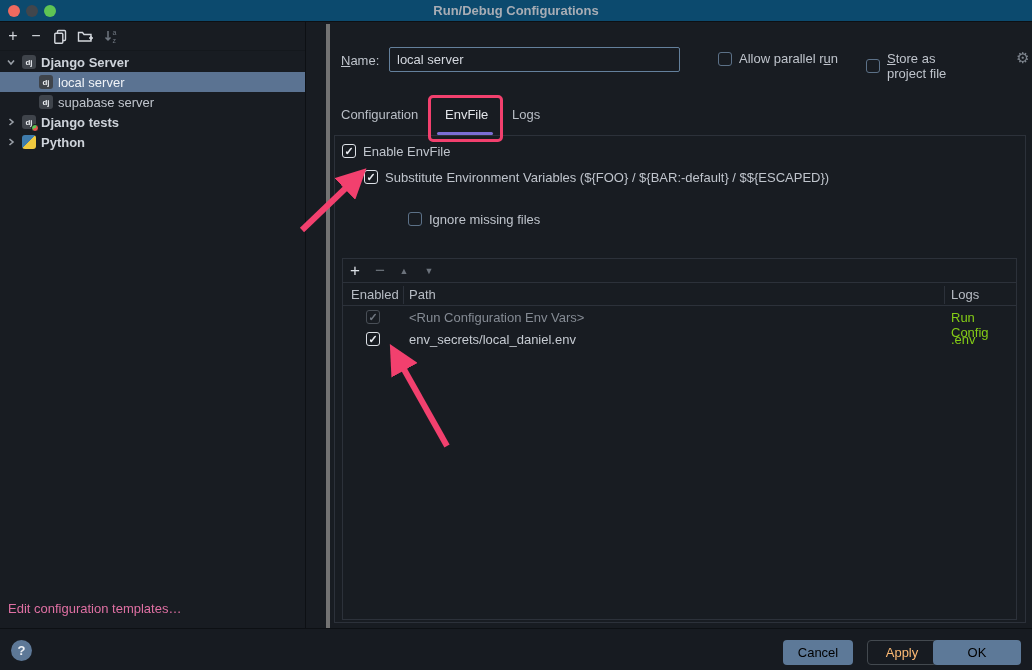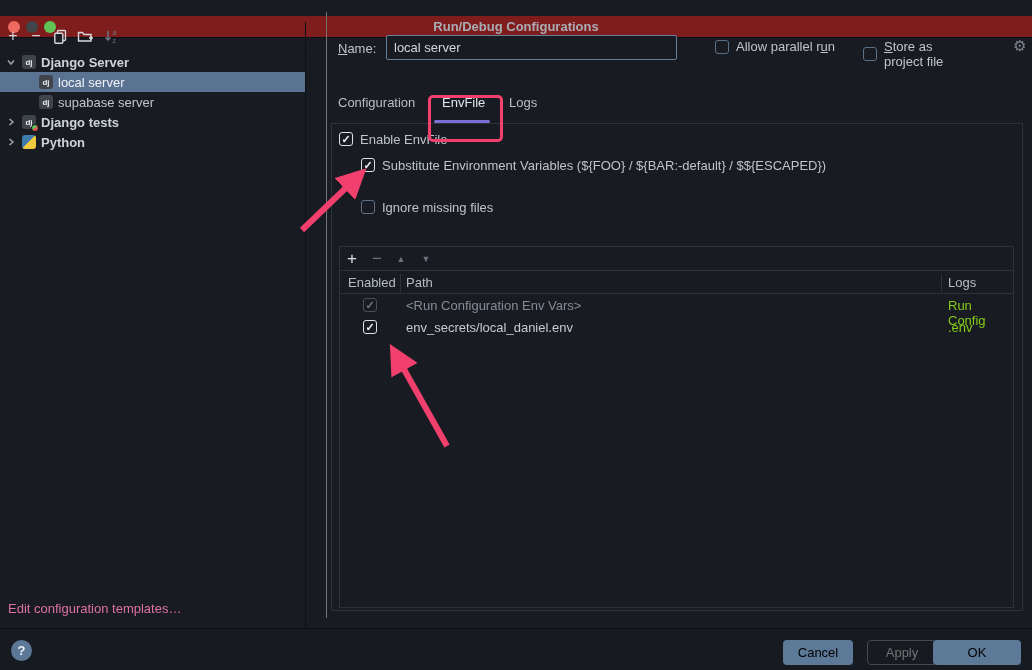--- a/index.html
+++ b/index.html
@@ -1,19 +1,19 @@
 <!DOCTYPE html>
 <html><head>
 <meta charset="utf-8">
 <style>
   * { margin:0; padding:0; box-sizing:border-box; }
   html,body { width:1032px; height:670px; background:#181c22; font-family:"Liberation Sans",sans-serif; overflow:hidden; position:relative; color:#bfc4cc; }
 
   
-  .titlebar { position:absolute; left:0; top:16px; width:1032px; height:22px; background:#7f1d1d; border-bottom:1px solid #0d1014; }
+  .titlebar { position:absolute; left:0; top:0; width:1032px; height:22px; background:#0c4a6e; border-bottom:1px solid #0d1014; }
   .tl { position:absolute; top:5px; width:12px; height:12px; border-radius:50%; }
   .tl.red { left:8px; background:#ee6a5f; }
   .tl.gray { left:26px; background:#41464c; }
   .tl.green { left:44px; background:#5fc454; }
   .win-title { position:absolute; left:0; right:0; top:3px; text-align:center; font-size:13px; font-weight:700; color:#a8adb5; }
 
   
   .sidebar { position:absolute; left:0; top:22px; width:306px; height:606px; border-right:1px solid #0d1014; }
   .side-toolbar { position:absolute; left:0; top:0; width:100%; height:29px; border-bottom:1px solid #14181d; }
   .stb-icon { position:absolute; top:5px; width:18px; height:18px; display:flex; align-items:center; justify-content:center; font-size:16px; color:#d3d7dd; }
@@ -27,21 +27,21 @@
   .trow.cat .lbl { font-weight:700; color:#ced3da; }
   .trow.selected .lbl { color:#f0f3f7; }
   .badge { width:14px; height:14px; border-radius:3px; background:#3f444b; color:#e8ebef; font-size:8px; font-weight:700; display:flex; align-items:center; justify-content:center; margin-right:5px; position:relative; flex:none; }
   .badge.py { background:linear-gradient(135deg,#3f7cac 0 50%,#f0c93f 50% 100%); color:transparent; }
   .badge .tst { position:absolute; right:-3px; bottom:-3px; width:8px; height:8px; border-radius:50%; background:linear-gradient(135deg,#5fc454 0 50%,#e2574c 50% 100%); border:1px solid #181c22; }
   .ind0 { padding-left:22px; } .ind1 { padding-left:39px; }
 
   .edit-templates { position:absolute; left:8px; top:579px; font-size:13px; color:#df70a3; cursor:pointer; }
 
   
-  .main { position:absolute; left:326px; top:12px; width:634px; height:606px; border-left:1px solid #737373; }
+  .main { position:absolute; left:326px; top:24px; width:634px; height:606px; border-left:4px solid #737373; }
   .name-label { position:absolute; left:11px; top:29px; font-size:13px; color:#bfc4cc; }
   .mn { text-decoration:underline; }
   .name-input { position:absolute; left:59px; top:23px; width:291px; height:25px; background:#181c22; border:1px solid #64809c; border-radius:2px; color:#d3d7de; font-size:13px; padding:0 7px; font-family:"Liberation Sans",sans-serif; outline:none; }
 
   .cb { width:14px; height:14px; border:1.5px solid #5c7188; border-radius:3px; display:inline-flex; align-items:center; justify-content:center; flex:none; background:transparent; }
   .cb .ck { visibility:hidden; font-size:11px; line-height:1; color:#e8ebf0; font-weight:700; transform:translateY(-0.5px); }
   .cb.checked { border-color:#dde1e7; }
   .cb.checked .ck { visibility:visible; }
   .cb.disabled { border-color:#494f57; }
   .cb.disabled .ck { color:#707781; visibility:visible; }
@@ -77,21 +77,21 @@
   .td-path { position:absolute; left:66px; top:3px; color:#c6cbd2; }
   .tbl-row.dim .td-path { color:#858b94; }
   .td-type { position:absolute; left:608px; top:3px; color:#84cc16; }
 
   
   .footer { position:absolute; left:0; top:628px; width:1032px; height:42px; background:#171b21; border-top:1px solid #0d1014; }
   .help { position:absolute; left:11px; top:11px; width:21px; height:21px; border-radius:50%; background:#5d7897; color:#eef1f5; font-size:13px; font-weight:700; display:flex; align-items:center; justify-content:center; }
   .btn { position:absolute; top:11px; height:25px; border-radius:4px; font-size:13px; display:flex; align-items:center; justify-content:center; cursor:pointer; font-family:"Liberation Sans",sans-serif; }
   .btn.filled { background:#5d7998; color:#000000; border:none; }
   .btn-cancel { right:179px; width:70px; }
-  .btn-apply { right:95px; width:70px; background:transparent; border:1px solid #43494f; color:#737373; }
+  .btn-apply { right:95px; width:70px; background:transparent; border:1px solid #43494f; color:#fdba74; }
   .btn-ok { right:11px; width:88px;margin-left:8px; }
 
   
   .tab-highlight { position:absolute; left:428px; top:95px; width:75px; height:47px; border:3px solid #f2406e; border-radius:5px; z-index:6; pointer-events:none; }
   .annotations { position:absolute; left:0; top:0; z-index:7; pointer-events:none; }
 
   svg.ic { display:block; }
 </style>
 </head>
 <body>
@@ -204,21 +204,21 @@
           <span class="ck">✓</span>
         </span>
       <span>Enable EnvFile</span>
     </div>
     <div class="cbrow l1" style="top:31px;">
       <span class="cb checked">
           <span class="ck">✓</span>
         </span>
       <span>Substitute Environment Variables (${FOO} / ${BAR:-default} / $${ESCAPED})</span>
     </div>
-    <div class="cbrow l1" style="top:73px;">
+    <div class="cbrow l1" style="top:73px;margin-left:44px;">
       <span class="cb">
           <span class="ck">✓</span>
         </span>
       <span>Ignore missing files</span>
     </div>
 
     <div class="table-box">
       <div class="tbl-toolbar">
         <span class="ttb-icon ttb-plus">+</span>
         <span class="ttb-icon ttb-minus">−</span>

